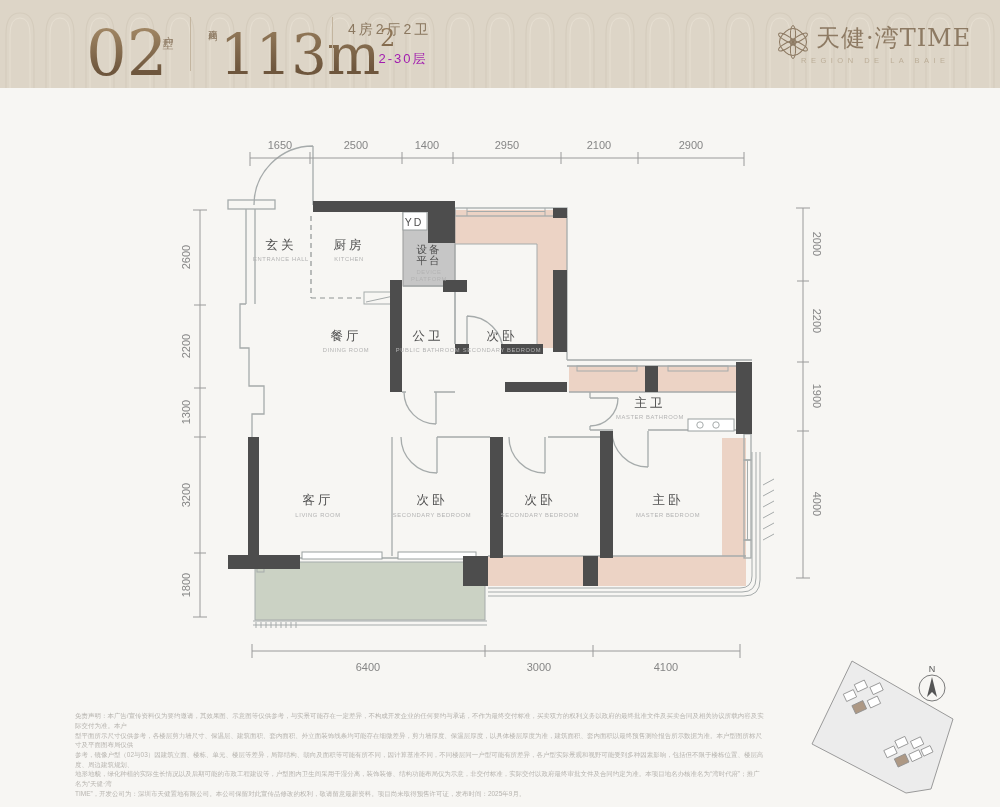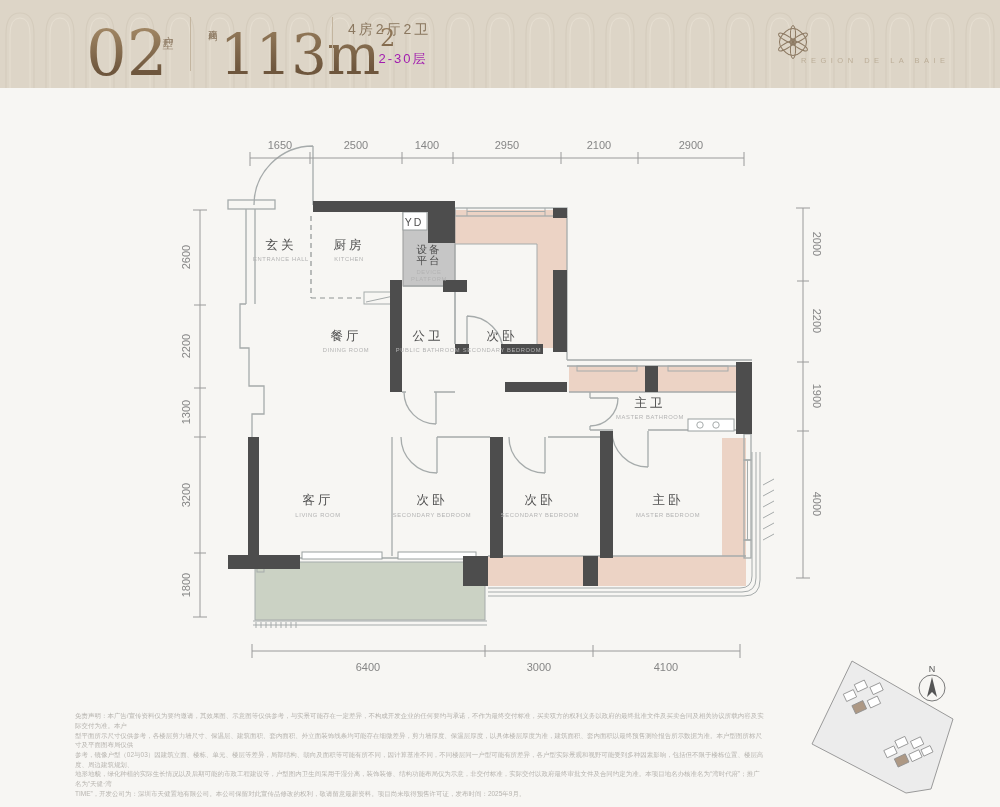--- a/index.html
+++ b/index.html
@@ -66,20 +66,21 @@
       <rect x="-12.5" y="-12.5" width="25" height="25" rx="10" transform="rotate(45)"></rect>
       <circle r="3.2"></circle>
       <ellipse rx="2.6" ry="8.5" cy="-8"></ellipse>
       <ellipse rx="2.6" ry="8.5" cy="-8" transform="rotate(60)"></ellipse>
       <ellipse rx="2.6" ry="8.5" cy="-8" transform="rotate(120)"></ellipse>
       <ellipse rx="2.6" ry="8.5" cy="-8" transform="rotate(180)"></ellipse>
       <ellipse rx="2.6" ry="8.5" cy="-8" transform="rotate(240)"></ellipse>
       <ellipse rx="2.6" ry="8.5" cy="-8" transform="rotate(300)"></ellipse>
     </g>
   </svg>
+  <div class="h-brand-cn">天健·湾TIME</div>
   <div class="h-brand-en">REGION DE LA BAIE</div>
 </div>
 
 <svg class="plan-svg" width="1000" height="807" viewBox="0 0 1000 807">
 
   <g>
     <rect x="455" y="210" width="112" height="34" fill="#ecd3c5"></rect>
     <rect x="537" y="244" width="30" height="104" fill="#ecd3c5"></rect>
     <rect x="569" y="366" width="76" height="26" fill="#ecd3c5"></rect>
     <rect x="658" y="366" width="78" height="26" fill="#ecd3c5"></rect>

